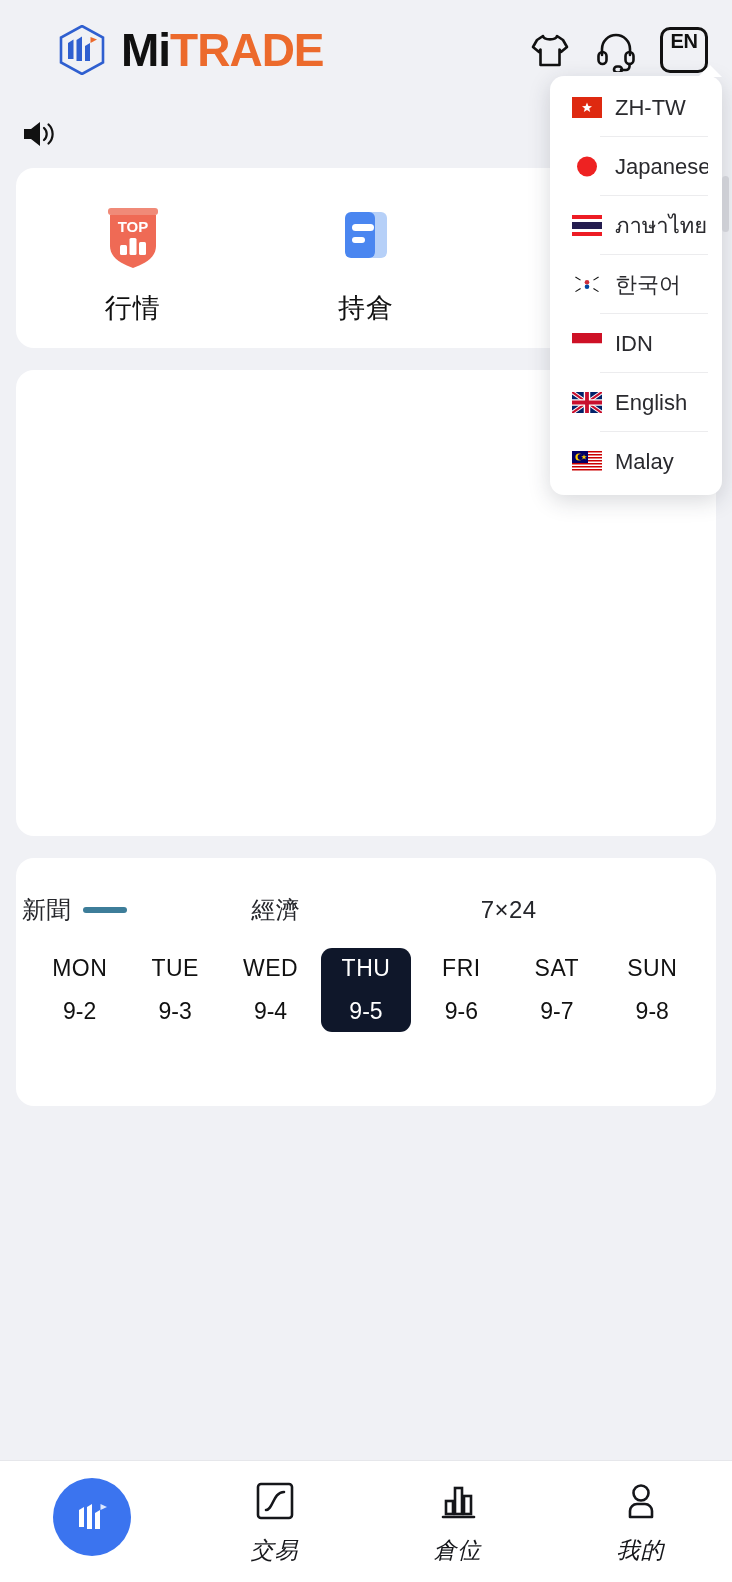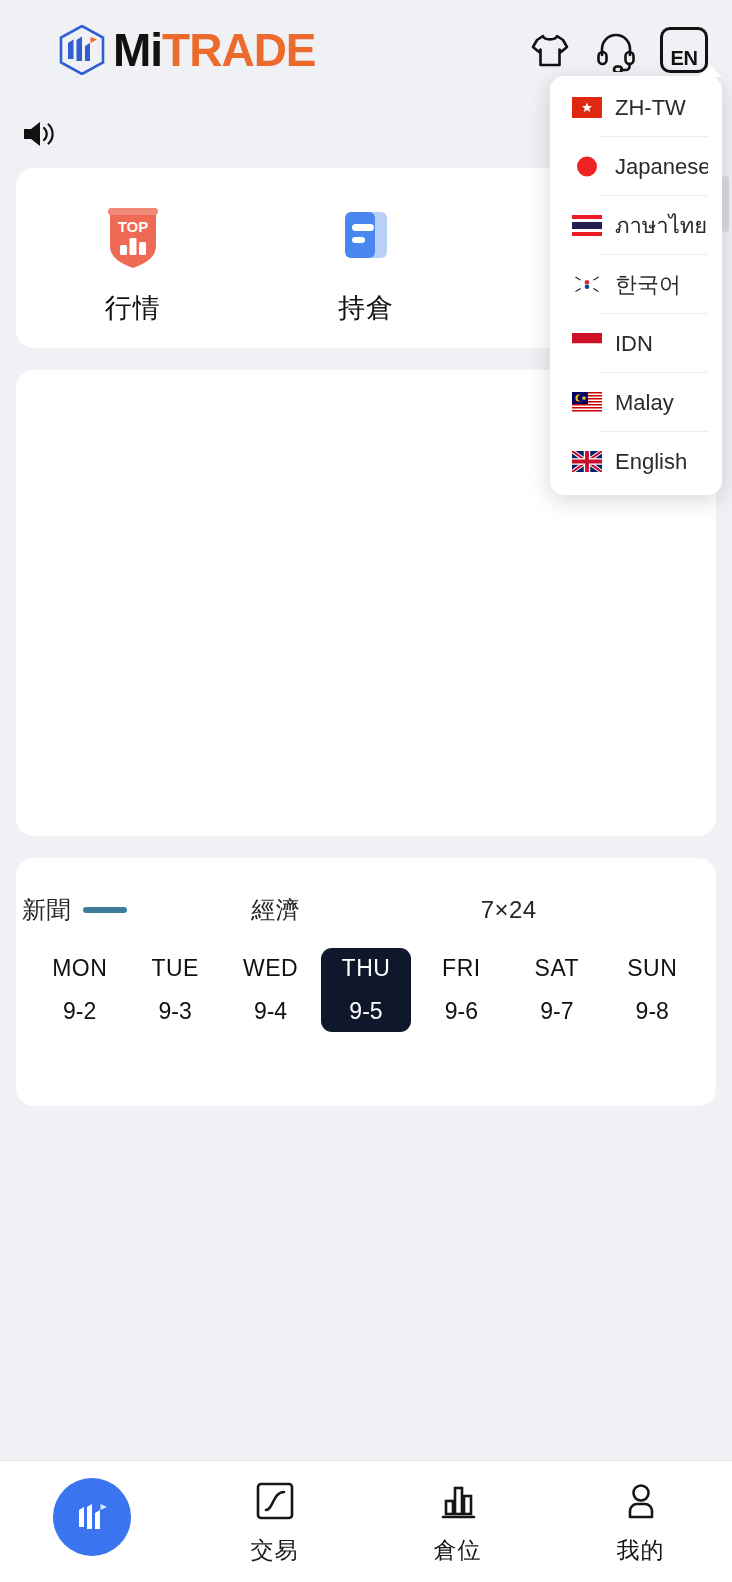--- a/index.html
+++ b/index.html
@@ -25,21 +25,21 @@
     justify-content: space-between;
     padding: 0 24px 0 22px;
     background: #f0f1f5;
     position: relative;
     z-index: 5;
   }
 
   .brand {
     display: flex;
     align-items: center;
-    gap: 8px;
+    gap: 16px;
     padding-left: 37px;
   }
   .brand-mark { width: 46px; height: 50px; display: block; flex: none; }
   .brand-text {
     font-size: 46px;
     font-weight: bold;
     letter-spacing: -1px;
     line-height: 1;
     white-space: nowrap;
   }
@@ -49,21 +49,21 @@
   .header-icons {
     display: flex;
     align-items: center;
     gap: 22px;
   }
   .hicon { width: 44px; height: 44px; display: block; }
   .lang-btn {
     width: 48px; height: 46px;
     border: 3px solid #111;
     border-radius: 10px;
-    display: flex; align-items: flex-end; justify-content: center;
+    display: flex; align-items: flex-start; justify-content: center;
     font-size: 20px; font-weight: bold; letter-spacing: -0.5px;
     color: #111;
     background: transparent;
   }
 
   
   .lang-menu {
     position: absolute;
     top: 76px;
     left: 550px;
@@ -231,20 +231,21 @@
     z-index: 40;
   }
   .nav-item {
     flex: 1;
     display: flex;
     flex-direction: column;
     align-items: center;
     justify-content: center;
     gap: 10px;
     height: 100%;
+    font-style: italic;
   }
   .nav-item .nlabel {
     font-size: 23px;
     color: #15161a;
     letter-spacing: 1px;
   }
   .nav-item svg { display: block; }
   .nav-logo {
     width: 78px; height: 78px;
     border-radius: 50%;
@@ -460,20 +461,33 @@
   <div class="lang-item">
     <span class="flag">
       <svg viewBox="0 0 30 21">
           <rect width="30" height="10.5" fill="#ce1126"></rect>
           <rect y="10.5" width="30" height="10.5" fill="#fff"></rect>
         </svg>
     </span>
     <span class="lang-label">IDN</span>
   </div>
 
+
+  <div class="lang-item">
+    <span class="flag">
+      <svg viewBox="0 0 30 21">
+          <rect width="30" height="21" fill="#012169"></rect>
+          <path d="M0 0 L30 21 M30 0 L0 21" stroke="#fff" stroke-width="4"></path>
+          <path d="M0 0 L30 21 M30 0 L0 21" stroke="#c8102e" stroke-width="2.2"></path>
+          <path d="M15 0 L15 21 M0 10.5 L30 10.5" stroke="#fff" stroke-width="6.5"></path>
+          <path d="M15 0 L15 21 M0 10.5 L30 10.5" stroke="#c8102e" stroke-width="3.8"></path>
+        </svg>
+    </span>
+    <span class="lang-label">English</span>
+  </div>
 
   <div class="lang-item">
     <span class="flag">
       <svg viewBox="0 0 30 21">
           <rect width="30" height="21" fill="#fff"></rect>
           <g fill="#cc0001">
             <rect y="0" width="30" height="1.5"></rect>
             <rect y="3" width="30" height="1.5"></rect>
             <rect y="6" width="30" height="1.5"></rect>
             <rect y="9" width="30" height="1.5"></rect>
@@ -482,33 +496,20 @@
             <rect y="18" width="30" height="1.5"></rect>
           </g>
           <rect width="16" height="12" fill="#010066"></rect>
           <circle cx="7" cy="6" r="3.6" fill="#ffcc00"></circle>
           <circle cx="8.6" cy="6" r="3" fill="#010066"></circle>
           <path d="M12 3.2 L12.7 5.2 L14.8 5.2 L13.1 6.5 L13.8 8.5 L12 7.3 L10.2 8.5 L10.9 6.5 L9.2 5.2 L11.3 5.2 Z" fill="#ffcc00"></path>
         </svg>
     </span>
     <span class="lang-label">Malay</span>
   </div>
-
-  <div class="lang-item">
-    <span class="flag">
-      <svg viewBox="0 0 30 21">
-          <rect width="30" height="21" fill="#012169"></rect>
-          <path d="M0 0 L30 21 M30 0 L0 21" stroke="#fff" stroke-width="4"></path>
-          <path d="M0 0 L30 21 M30 0 L0 21" stroke="#c8102e" stroke-width="2.2"></path>
-          <path d="M15 0 L15 21 M0 10.5 L30 10.5" stroke="#fff" stroke-width="6.5"></path>
-          <path d="M15 0 L15 21 M0 10.5 L30 10.5" stroke="#c8102e" stroke-width="3.8"></path>
-        </svg>
-    </span>
-    <span class="lang-label">English</span>
-  </div>
 </div>
 
 <div class="scroll-thumb"></div>
 
 <div class="bottom-nav">
 
   <div class="nav-item">
     <span class="nav-logo">
       <svg viewBox="0 0 42 46" xmlns="http://www.w3.org/2000/svg">
         <path d="M8 33 L8 16 L13 13 L13 33 Z" fill="#ffffff"></path>

